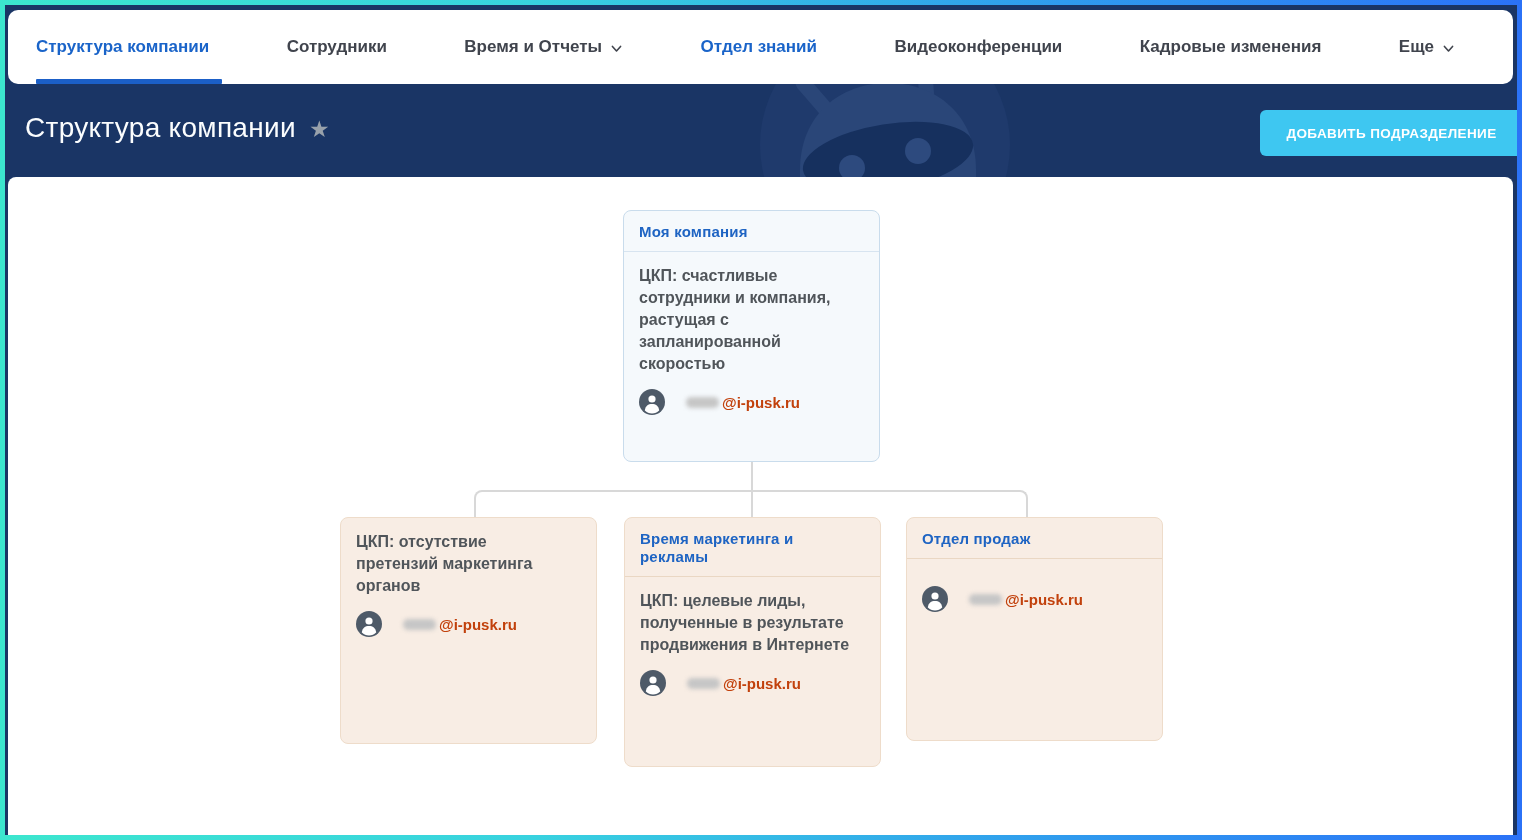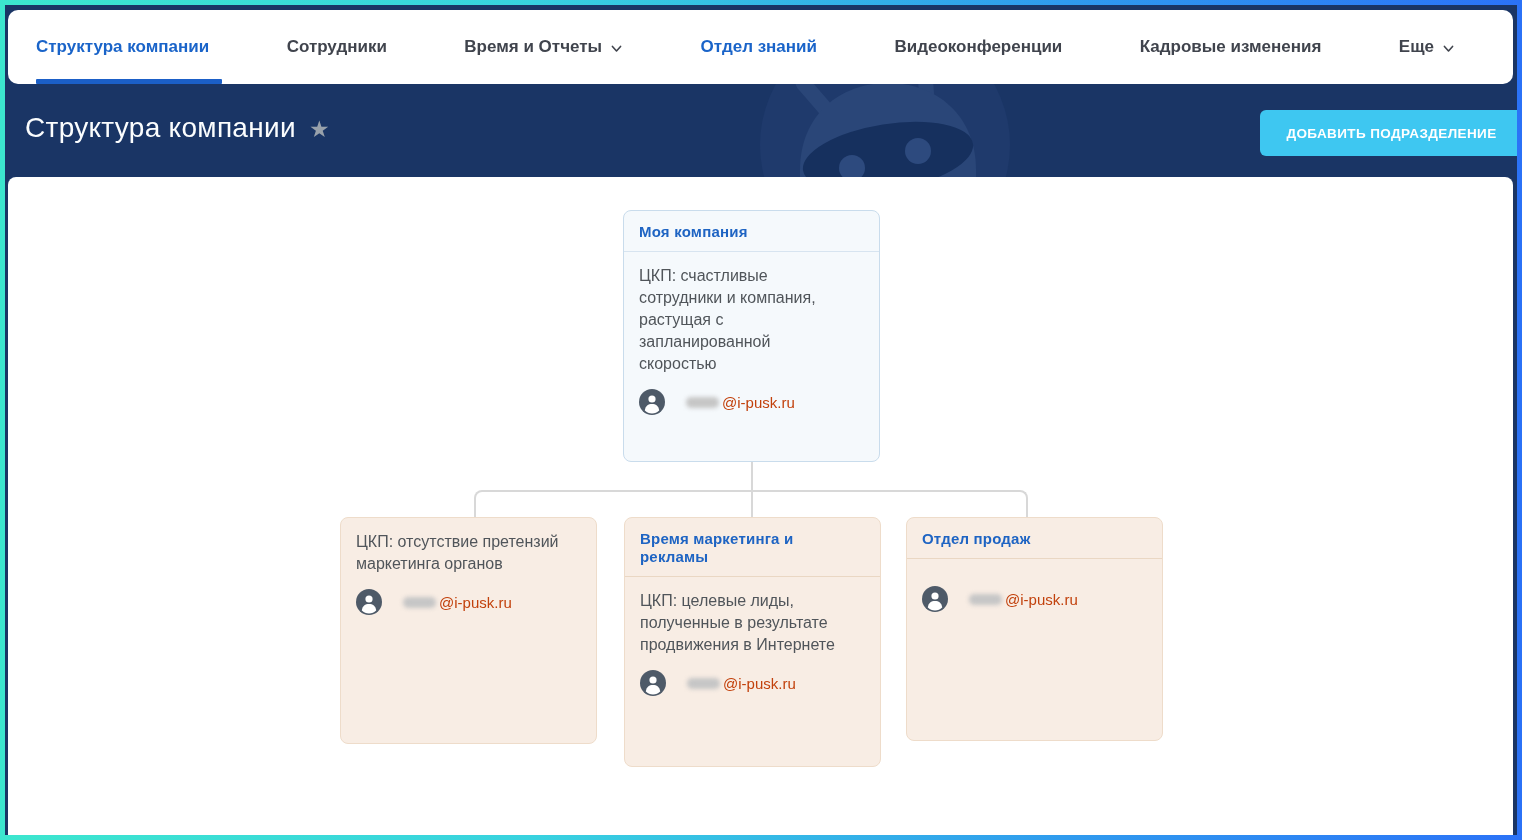--- a/index.html
+++ b/index.html
@@ -97,21 +97,21 @@
   .card-dept .card-header { border-bottom: 1px solid #ead7c3; }
   .card-dept-1 { left: 332px; height: 227px; }
   .card-dept-2 { left: 616px; height: 250px; }
   .card-dept-3 { left: 898px; height: 224px; }
 
   .card-header { padding: 12px 15px 10px 15px; }
   .card-title {
     color: #1e64c3; font-size: 15px; font-weight: bold; letter-spacing: 0.2px;
     cursor: pointer;
   }
-  .card-body { padding: 13px 15px 0 15px; }
+  .card-body { padding: 13px 15px 0 15px; font-weight: bold; }
   .card-desc {
     color: #50555a; font-size: 16px; line-height: 22px; max-width: 212px;
   }
   .person-row {
     display: flex; align-items: center; margin-top: 14px;
   }
   .avatar { width: 26px; height: 26px; flex: 0 0 26px; }
   .email-wrap {
     display: flex; align-items: center; margin-left: 21px;
   }

